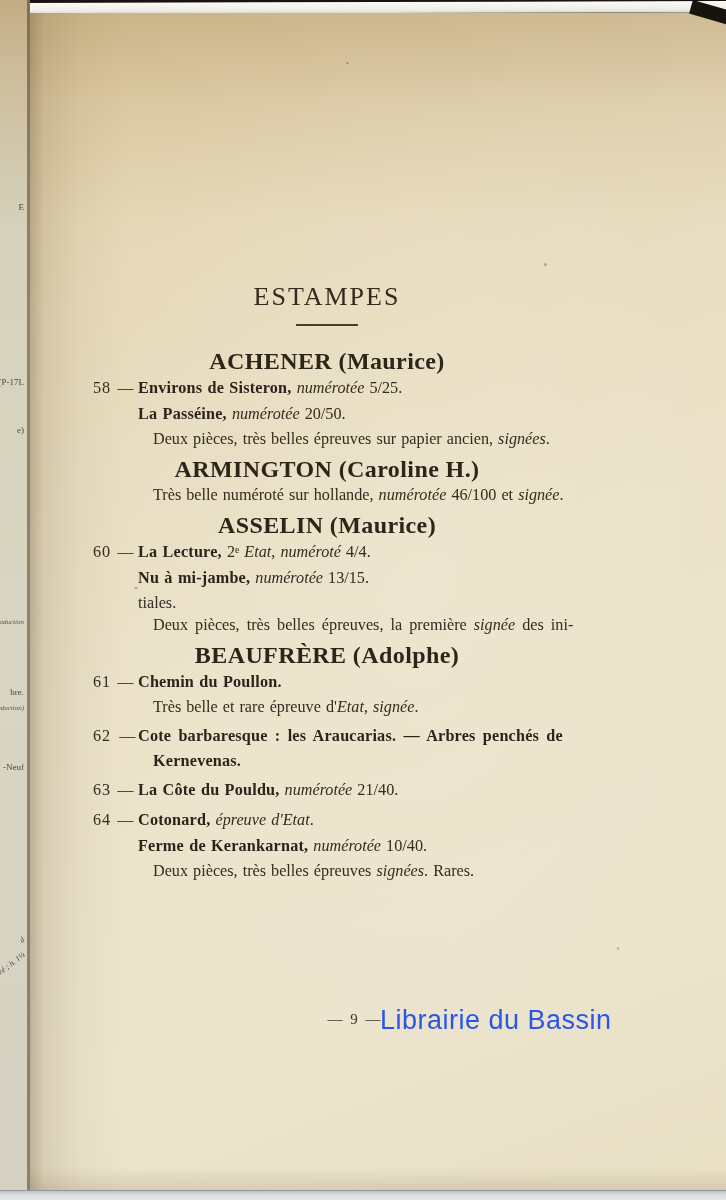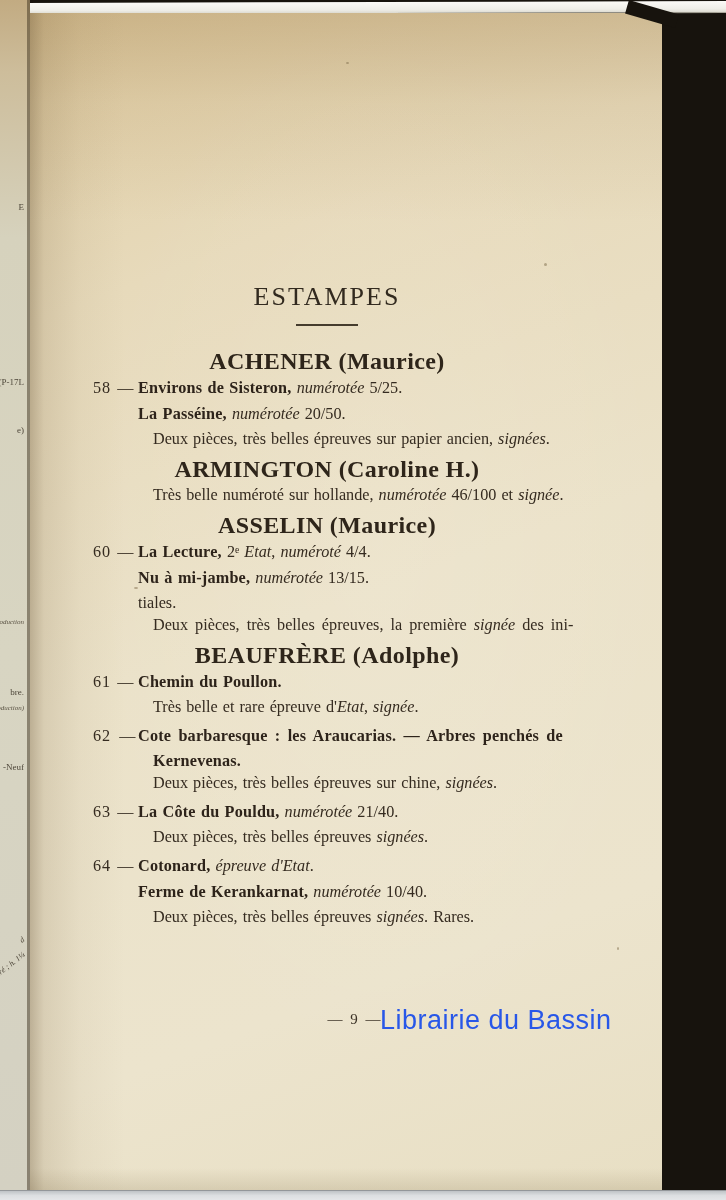--- a/index.html
+++ b/index.html
@@ -14,21 +14,21 @@
   
   .facing-sliver{position:absolute;left:0;top:0;width:27px;height:1190px;
     background:linear-gradient(180deg,#c2ab82 0%,#cdbd9b 6%,#d6d2bd 20%,#d8d5c2 55%,#d4d1c2 100%);
     border-right:3px solid rgba(62,50,30,.5);}
   .frag{position:absolute;right:3px;color:#4d4639;font-size:9px;line-height:10px;
         white-space:nowrap;letter-spacing:0;}
   .frag.small{font-size:7px;font-style:italic;color:#5a5344;}
   .frag.rot{transform:rotate(-38deg);transform-origin:right center;font-style:italic;font-size:8px;}
 
   
-  .main-page{position:absolute;left:30px;top:13px;width:632px;height:1177px;
+  .main-page{position:absolute;left:30px;top:13px;width:696px;height:1177px;
     background:linear-gradient(160deg,#e0cda4 0%,#e7dabb 22%,#ebe2c9 50%,#ece4cd 78%,#e8dfc4 100%);
     border-bottom:1px solid #b3a47f;}
   .page-shading{position:absolute;inset:0;pointer-events:none;
     background:
       linear-gradient(90deg,rgba(92,70,38,.33),rgba(108,84,48,.15) 14px,rgba(118,94,56,.05) 50px,rgba(0,0,0,0) 95px),
       linear-gradient(180deg,rgba(148,112,58,.28),rgba(150,115,62,.10) 90px,rgba(0,0,0,0) 210px),
       linear-gradient(0deg,rgba(112,94,56,.16),rgba(0,0,0,0) 22px),
       radial-gradient(ellipse at 55% 45%,rgba(255,255,255,.10),rgba(0,0,0,0) 60%);}
   .corner-mark{position:absolute;right:-16px;top:-6px;width:52px;height:14px;
     background:#17130d;transform:rotate(16deg);}
@@ -114,25 +114,23 @@
           <div class="line ld ind-d wide"><span class="">Deux pièces, très belles épreuves, la première </span><span class="i">signée</span><span class=""> des ini-</span></div>
         </div>
         <div class="artist-heading">BEAUFRÈRE (Adolphe)</div>
         <div class="entry">
           <div class="line lt ind-t"><span class="entry-num">61 —</span><span class="b ">Chemin du Poullon.</span></div>
           <div class="line ld ind-d"><span class="">Très belle et rare épreuve d'</span><span class="i">Etat</span><span class="">, </span><span class="i">signée</span><span class="">.</span></div>
         </div>
         <div class="entry">
           <div class="line lt ind-t wide"><span class="entry-num">62 —</span><span class="b ">Cote barbaresque : les Araucarias. — Arbres penchés de</span></div>
           <div class="line ld ind-d"><span class="b ">Kernevenas.</span></div>
-          <div class="line ld ind-d"><span class="">Deux pièces, très belles épreuves sur chine, </span><span class="i">signées</span><span class="">.</span></div>
         </div>
         <div class="entry">
           <div class="line lt ind-t"><span class="entry-num">63 —</span><span class="b ">La Côte du Pouldu,</span><span class=""> </span><span class="i">numérotée</span><span class=""> 21/40.</span></div>
-          <div class="line ld ind-d"><span class="">Deux pièces, très belles épreuves </span><span class="i">signées</span><span class="">.</span></div>
         </div>
         <div class="entry">
           <div class="line lt ind-t"><span class="entry-num">64 —</span><span class="b ">Cotonard,</span><span class=""> </span><span class="i">épreuve d'Etat</span><span class="">.</span></div>
           <div class="line lt ind-t"><span class="b ">Ferme de Kerankarnat,</span><span class=""> </span><span class="i">numérotée</span><span class=""> 10/40.</span></div>
           <div class="line ld ind-d"><span class="">Deux pièces, très belles épreuves </span><span class="i">signées</span><span class="">. Rares.</span></div>
         </div>
       </div>
 
     <div class="page-number">— 9 —</div>
     <div class="watermark" style="color: rgb(40, 87, 232);">Librairie du Bassin</div>

